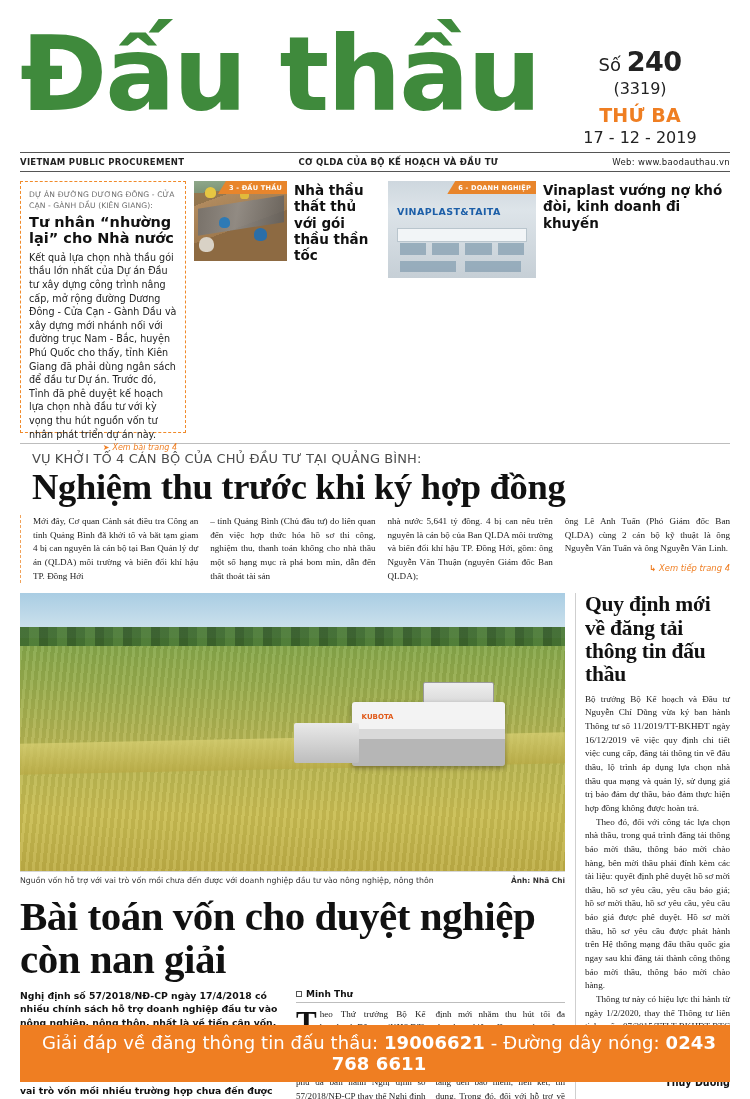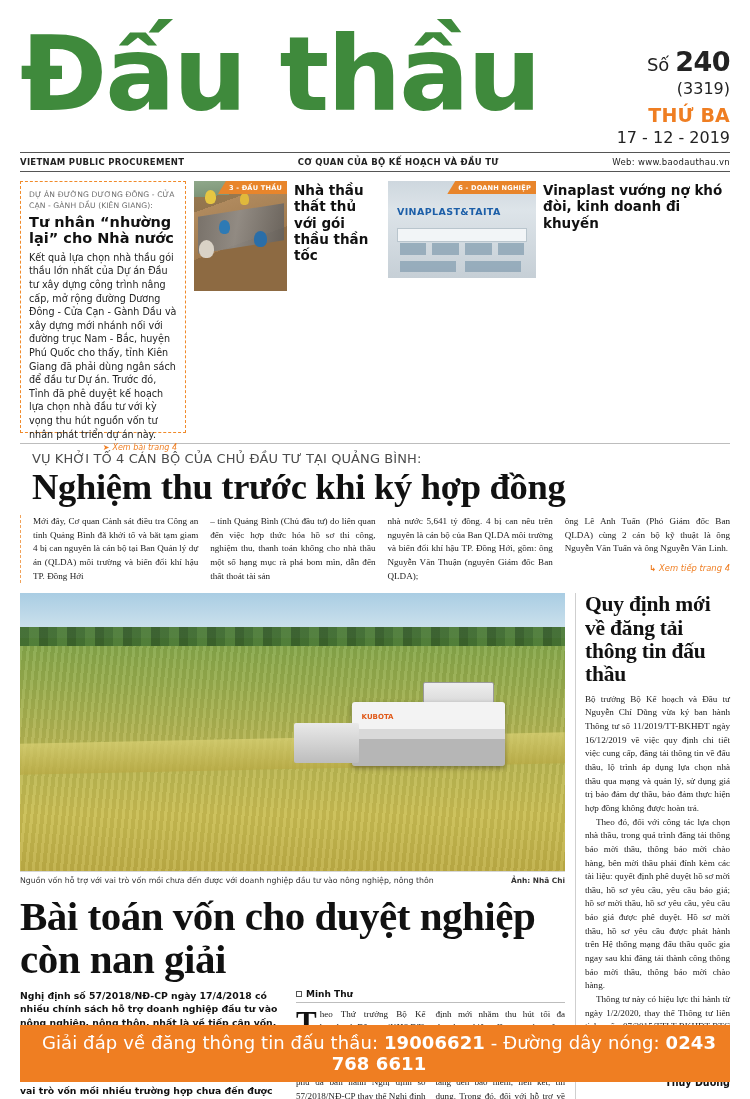--- a/index.html
+++ b/index.html
@@ -17,21 +17,21 @@
   .logo-wrap { flex: 1; position: relative; }
   .logo {
     font-family: "DejaVu Sans", sans-serif;
     font-weight: 700;
     font-size: 104px;
     line-height: 0.98;
     color: #3f8a3c;
     letter-spacing: -2px;
     white-space: nowrap;
   }
-  .issue-block { width: 180px; text-align: right; padding-top: 22px; }
+  .issue-block { width: 180px; text-align: center; padding-top: 22px; }
   .issue-no {
     font-family: "DejaVu Sans", sans-serif;
     font-size: 18px; color: #222; white-space: nowrap;
   }
   .issue-no b { font-size: 27px; font-weight: 700; letter-spacing: -0.5px; }
   .issue-paren { font-size: 16px; color: #222; margin-top: 2px; font-family: "DejaVu Sans", sans-serif;}
   .issue-day {
     font-family: "DejaVu Sans", sans-serif;
     font-weight: 700; font-size: 19px; color: #ef7e22; margin-top: 6px; letter-spacing: 0.2px;
   }
@@ -75,21 +75,21 @@
     font-family: "DejaVu Sans", sans-serif;
     font-size: 8px; font-style: italic; color: #ef7e22;
   }
   .tz-more .arr { color: #ef7e22; font-style: normal; margin-right: 3px; }
 
   .tz-mid, .tz-right { display: flex; gap: 7px; align-items: flex-start; }
   .tz-mid { width: 186px; flex: 0 0 186px; }
   .tz-right { flex: 1; }
 
   .thumb { position: relative; flex: 0 0 auto; overflow: hidden; }
-  .thumb-1 { width: 93px; height: 110px; }
+  .thumb-1 { width: 93px; height: 80px; }
   .thumb-2 { width: 148px; height: 97px; }
 
   .badge {
     position: absolute; top: 0; right: 0;
     background: #e8852b; color: #fff;
     font-family: "DejaVu Sans", sans-serif; font-weight: 700;
     font-size: 6.6px; letter-spacing: 0.2px;
     padding: 2.5px 5px 2.5px 11px;
     white-space: nowrap;
     clip-path: polygon(8px 0, 100% 0, 100% 100%, 0 100%);
@@ -294,21 +294,21 @@
         <b>240</b>
       </div>
       <div class="issue-paren">(3319)</div>
       <div class="issue-day">THỨ BA</div>
       <div class="issue-date">17 - 12 - 2019</div>
     </div>
   </div>
 
   <div class="subbar">
     <div class="s-left">VIETNAM PUBLIC PROCUREMENT</div>
-    <div class="s-mid">CƠ QUAN CỦA BỘ KẾ HOẠCH VÀ ĐẦU TƯ</div>
+    <div class="s-mid">CƠ QLDA CỦA BỘ KẾ HOẠCH VÀ ĐẦU TƯ</div>
     <div class="s-right">Web: www.baodauthau.vn</div>
   </div>
 
   <div class="teaser-strip">
 
     <div class="tz-left">
       <div class="tz-kicker">DỰ ÁN ĐƯỜNG DƯƠNG ĐÔNG - CỬA CẠN - GÀNH DẦU (KIÊN GIANG):</div>
       <div class="tz-title">Tư nhân “nhường lại” cho Nhà nước</div>
       <div class="tz-body">Kết quả lựa chọn nhà thầu gói thầu lớn nhất của Dự án Đầu tư xây dựng công trình nâng cấp, mở rộng đường Dương Đông - Cửa Cạn - Gành Dầu và xây dựng mới nhánh nối với đường trục Nam - Bắc, huyện Phú Quốc cho thấy, tỉnh Kiên Giang đã phải dùng ngân sách để đầu tư Dự án. Trước đó, Tỉnh đã phê duyệt kế hoạch lựa chọn nhà đầu tư với kỳ vọng thu hút nguồn vốn tư nhân phát triển dự án này.</div>
       <div class="tz-more">

